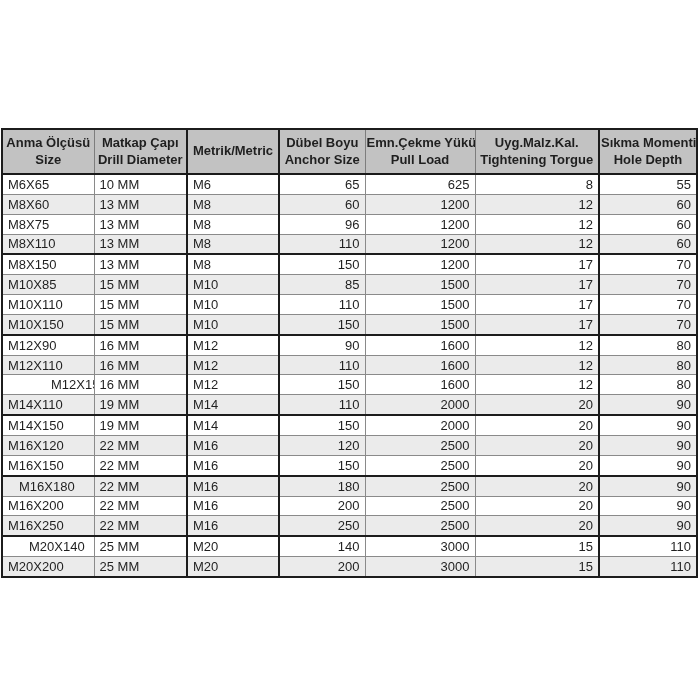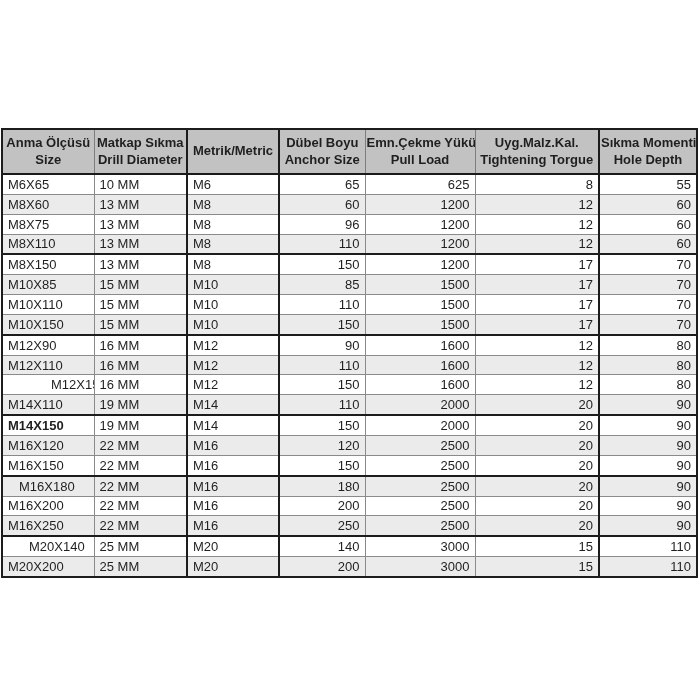--- a/index.html
+++ b/index.html
@@ -57,21 +57,21 @@
         <col style="width:124px">
       <col style="width:98px">
     </colgroup>
     <thead>
       <tr>
         <th style="border-left:none;">
           <span class="hdr-line">Anma Ölçüsü</span>
           <span class="hdr-line">Size</span>
         </th>
         <th>
-          <span class="hdr-line">Matkap Sıkma</span>
+          <span class="hdr-line">Matkap Çapı</span>
           <span class="hdr-line">Drill Diameter</span>
         </th>
         <th class="vthick">
           <span class="hdr-line">Metrik/Metric</span>
         </th>
         <th class="vthick">
           <span class="hdr-line">Dübel Boyu</span>
           <span class="hdr-line">Anchor Size</span>
         </th>
         <th>
@@ -191,21 +191,21 @@
         <tr class="thick-sep">
           <td class="al" style="border-left: none;">M14X110</td>
           <td class="al">19 MM</td>
           <td class="al vthick">M14</td>
           <td class="ar vthick">110</td>
           <td class="ar">2000</td>
           <td class="ar">20</td>
           <td class="ar vthick">90</td>
         </tr>
         <tr>
-          <td class="al" style="border-left: none; font-weight: bold;">M14X150</td>
+          <td class="al" style="border-left: none;">M14X150</td>
           <td class="al">19 MM</td>
           <td class="al vthick">M14</td>
           <td class="ar vthick">150</td>
           <td class="ar">2000</td>
           <td class="ar">20</td>
           <td class="ar vthick">90</td>
         </tr>
         <tr>
           <td class="al" style="border-left: none;">M16X120</td>
           <td class="al">22 MM</td>

